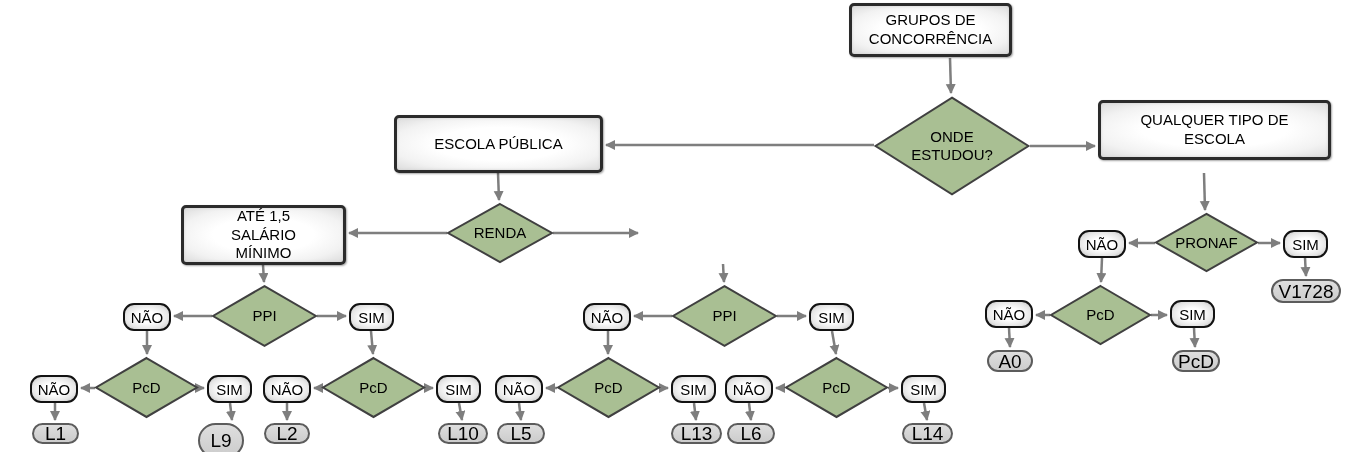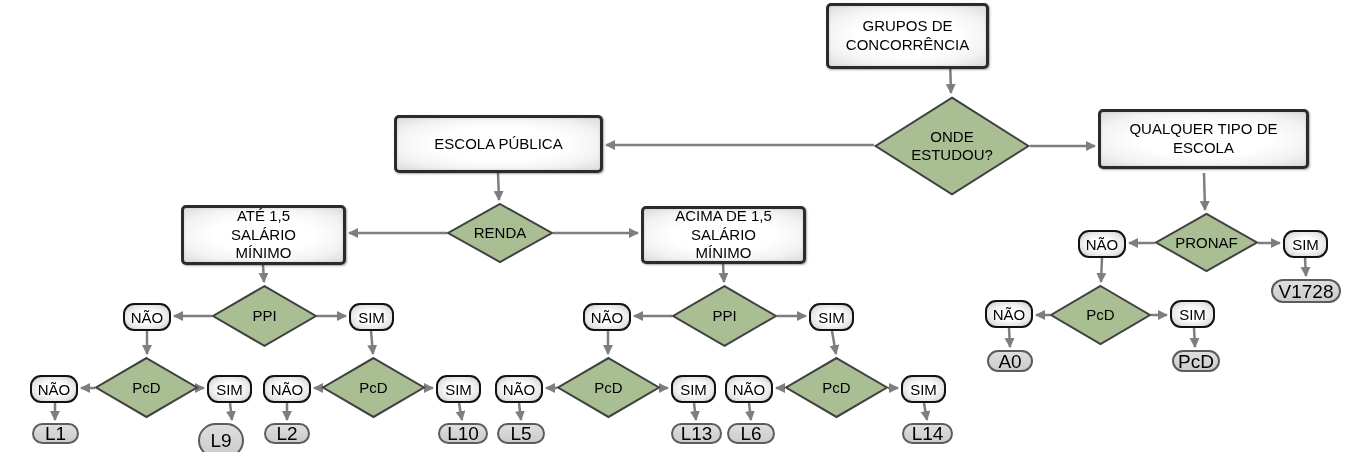--- a/index.html
+++ b/index.html
@@ -78,35 +78,32 @@
     <line x1="1155" y1="243" x2="1129" y2="243" marker-end="url(#ah)"></line>
     <line x1="1258" y1="243" x2="1280" y2="243" marker-end="url(#ah)"></line>
     <line x1="1305" y1="258" x2="1306" y2="276" marker-end="url(#ah)"></line>
     <line x1="1102" y1="258" x2="1101" y2="282" marker-end="url(#ah)"></line>
     <line x1="1050" y1="315" x2="1036" y2="315" marker-end="url(#ah)"></line>
     <line x1="1151" y1="315" x2="1167" y2="315" marker-end="url(#ah)"></line>
     <line x1="1009" y1="328" x2="1010" y2="347" marker-end="url(#ah)"></line>
     <line x1="1194" y1="328" x2="1195" y2="347" marker-end="url(#ah)"></line>
   </svg>
 
-  <div class="node bigbox" style="left:826px;top:3px;width:163px;height:66px">
+  <div class="node bigbox" style="left:849px;top:3px;width:163px;height:54px">
     <span>GRUPOS DE CONCORRÊNCIA</span>
   </div>
   <div class="node bigbox" style="left:394px;top:115px;width:209px;height:58px">
     <span>ESCOLA PÚBLICA</span>
   </div>
-  <div class="node bigbox" style="left:1098px;top:109px;width:211px;height:60px">
+  <div class="node bigbox" style="left:1098px;top:100px;width:233px;height:60px">
     <span>QUALQUER TIPO DE ESCOLA</span>
   </div>
   <div class="node bigbox" style="left:181px;top:205px;width:165px;height:60px">
     <span>ATÉ 1,5 SALÁRIO MÍNIMO</span>
   </div>
-  <div class="node bigbox" style="left:641px;top:206px;width:165px;height:58px">
-    <span>ACIMA DE 1,5 SALÁRIO MÍNIMO</span>
-  </div>
 
   <div class="node diamond big" style="left:874px;top:96px;width:156px;height:100px">
     <svg class="shape" viewBox="0 0 100 60" preserveAspectRatio="none">
         <polygon points="50,1 99,30 50,59 1,30" fill="#a9bf93" stroke="#404040" stroke-width="2" vector-effect="non-scaling-stroke"></polygon>
       </svg>
     <span class="dlabel">ONDE ESTUDOU?</span>
   </div>
   <div class="node diamond" style="left:447px;top:203px;width:106px;height:60px">
     <svg class="shape" viewBox="0 0 100 60" preserveAspectRatio="none">
         <polygon points="50,1 99,30 50,59 1,30" fill="#a9bf93" stroke="#404040" stroke-width="2" vector-effect="non-scaling-stroke"></polygon>

